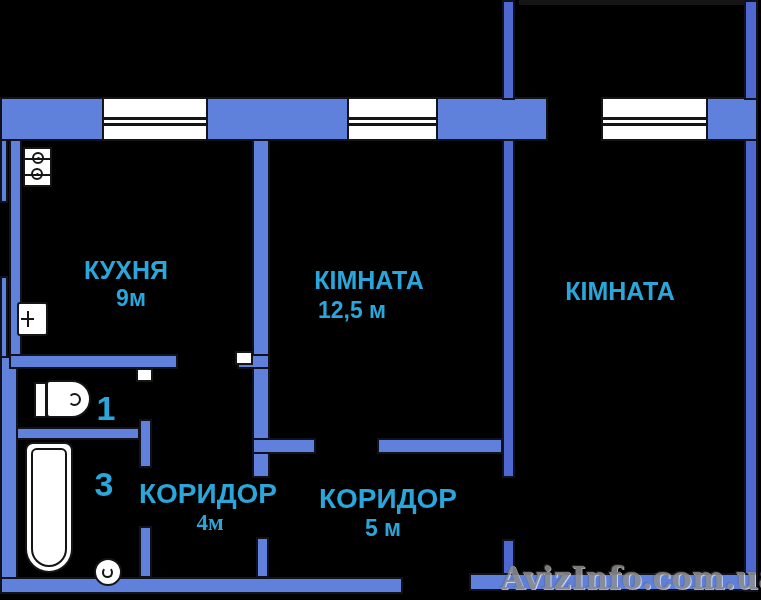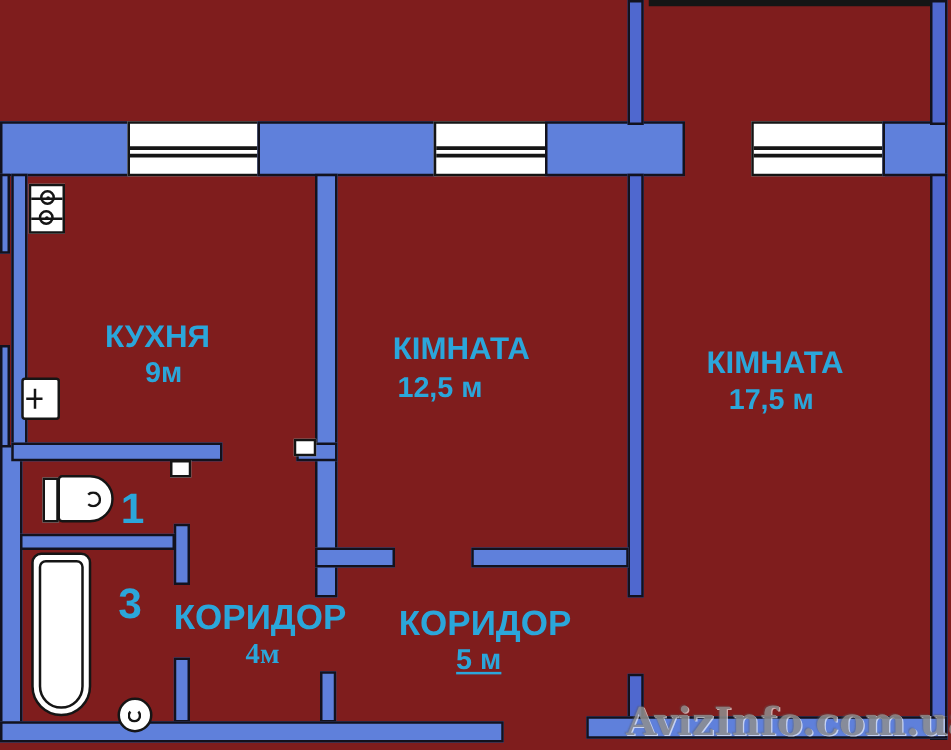--- a/index.html
+++ b/index.html
@@ -1,17 +1,17 @@
 <!DOCTYPE html>
 <html><head>
 <meta charset="utf-8">
 <style>
   html,body{margin:0;padding:0;background:#fff;}
   .plan{
-    position:relative;width:761px;height:600px;background:#7f1d1d;
+    position:relative;width:761px;height:600px;background:#000000;
     overflow:hidden;font-family:"Liberation Sans",sans-serif;
   }
   .wall{
     position:absolute;background:#5f80db;border:2px solid #12121e;box-sizing:border-box;
   }
   .wall.thin{background:#4f68cf;}
   .blackline{position:absolute;background:#151515;}
   .window{
     position:absolute;background:#fff;border:2px solid #151515;box-sizing:border-box;
   }
@@ -126,26 +126,25 @@
 
   <div class="fixture" style="left:235px;top:351px;width:18px;height:14px;"></div>
 
   <div class="label fs-name" style="left:126px;top:270px;">КУХНЯ</div>
   <div class="label fs-area" style="left:131px;top:298px;">9м</div>
 
   <div class="label fs-name" style="left:369px;top:280px;">КІМНАТА</div>
   <div class="label fs-area" style="left:352px;top:310px;">12,5 м</div>
 
   <div class="label fs-name" style="left:620px;top:291px;">КІМНАТА</div>
-  <div class="label fs-area" style="left:617px;top:320px;">17,5 м</div>
 
   <div class="label fs-corr" style="left:208px;top:494px;">КОРИДОР</div>
   <div class="label fs-area" style="left:210px;top:523px;font-family:Liberation Serif, serif;">4м</div>
 
   <div class="label fs-corr" style="left:388px;top:499px;">КОРИДОР</div>
-  <div class="label fs-area" style="left:383px;top:528px;text-decoration:underline;">5 м</div>
+  <div class="label fs-area" style="left:383px;top:528px;">5 м</div>
 
   <div class="label fs-num" style="left:106px;top:408px;">1</div>
   <div class="label fs-num" style="left:104px;top:484px;">3</div>
 
   <div class="watermark">AvizInfo.com.ua</div>
 
 </div>
 
 </body></html>

